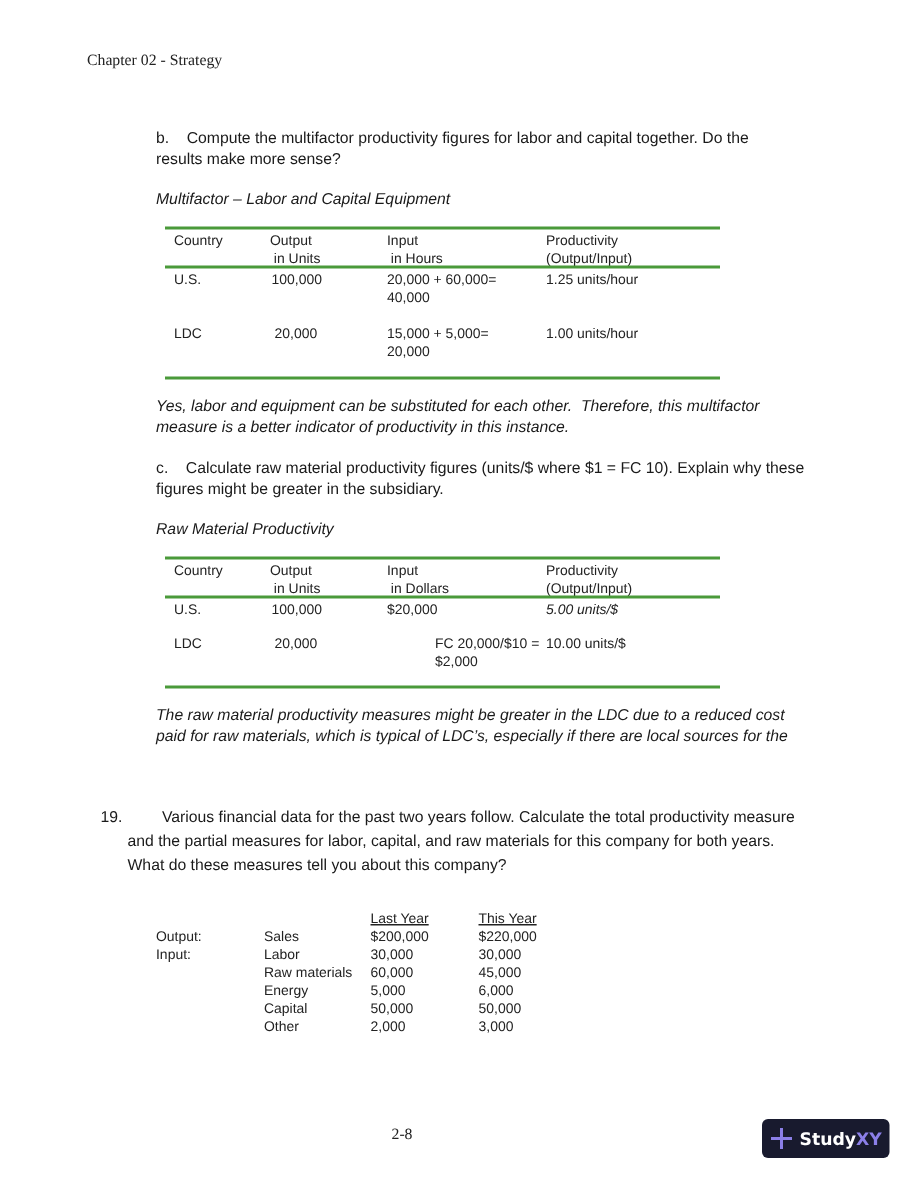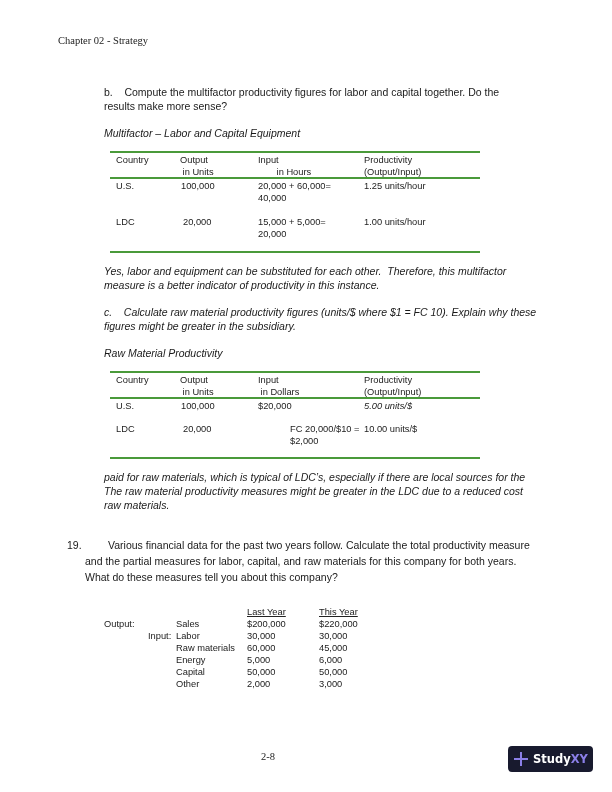--- a/index.html
+++ b/index.html
@@ -35,21 +35,21 @@
 
 <div>
   <div class="gline" style="top:151px;"></div>
   <div class="cell" style="left:116px; top:154px;">Country</div>
   <div class="cell" style="left:180px; top:154px;">
     <div>Output</div>
     <div style="white-space:pre;"> in Units</div>
   </div>
   <div class="cell" style="left:258px; top:154px;">
     <div>Input</div>
-    <div style="white-space:pre;margin-left:16px;"> in Hours</div>
+    <div style="white-space:pre;"> in Hours</div>
   </div>
   <div class="cell" style="left:364px; top:154px;">
     <div>Productivity</div>
     <div>(Output/Input)</div>
   </div>
   <div class="gline" style="top:177px;"></div>
 
   <div>
     <div class="cell" style="left:116px; top:180px;">U.S.</div>
     <div class="cell" style="left:181px; top:180px;">100,000</div>
@@ -70,21 +70,21 @@
     <div class="cell" style="left:364px; top:216px;">1.00 units/hour</div>
   </div>
   <div class="gline" style="top:251px;"></div>
 </div>
 
 <div class="abs para ital" style="left:104px; top:264px; width:430px;">
   <div style="white-space:pre;">Yes, labor and equipment can be substituted for each other.  Therefore, this multifactor</div>
   <div>measure is a better indicator of productivity in this instance.</div>
 </div>
 
-<div class="abs para" style="left:104px; top:305px; width:430px;font-style:italic;">
+<div class="abs para" style="left:104px; top:305px; width:430px;">
   <div style="white-space:pre;">c.    Calculate raw material productivity figures (units/$ where $1 = FC 10). Explain why these</div>
   <div>figures might be greater in the subsidiary.</div>
 </div>
 <div class="abs para ital" style="left:104px; top:346px;">Raw Material Productivity</div>
 
 <div>
   <div class="gline" style="top:371px;"></div>
   <div class="cell" style="left:116px; top:374px;">Country</div>
   <div class="cell" style="left:180px; top:374px;">
     <div>Output</div>
@@ -113,36 +113,35 @@
     <div class="cell" style="left:258px; top:423px;margin-left:32px;">
       <div>FC 20,000/$10 =</div>
       <div>$2,000</div>
     </div>
     <div class="cell" style="left:364px; top:423px;">10.00 units/$</div>
   </div>
   <div class="gline" style="top:457px;"></div>
 </div>
 
 <div class="abs para ital" style="left:104px; top:470px; width:430px;">
+  <div>The raw material productivity measures might be greater in the LDC due to a reduced cost</div>
   <div>paid for raw materials, which is typical of LDC’s, especially if there are local sources for the</div>
-  <div>The raw material productivity measures might be greater in the LDC due to a reduced cost</div>
-  <div>raw materials.</div>
 </div>
 
 <div class="abs para" style="left:67px; top:538px;">19.</div>
 <div class="abs para" style="left:108px; top:538px; white-space:nowrap;">Various financial data for the past two years follow. Calculate the total productivity measure</div>
 <div class="abs para" style="left:85px; top:554px; white-space:nowrap;">and the partial measures for labor, capital, and raw materials for this company for both years.</div>
 <div class="abs para" style="left:85px; top:570px; white-space:nowrap;">What do these measures tell you about this company?</div>
 
 <div>
   <div class="fin ul" style="left:247px; top:606px;">Last Year</div>
   <div class="fin ul" style="left:319px; top:606px;">This Year</div>
 
   <div class="fin" style="left:104px; top:618px;">Output:</div>
-  <div class="fin" style="left:104px; top:630px;margin-left:44px;">Input:</div>
+  <div class="fin" style="left:104px; top:630px;">Input:</div>
 
   <div>
     <div class="fin" style="left:176px; top:618px;">Sales</div>
     <div class="fin" style="left:247px; top:618px;">$200,000</div>
     <div class="fin" style="left:319px; top:618px;">$220,000</div>
   </div>
   <div>
     <div class="fin" style="left:176px; top:630px;">Labor</div>
     <div class="fin" style="left:247px; top:630px;">30,000</div>
     <div class="fin" style="left:319px; top:630px;">30,000</div>

